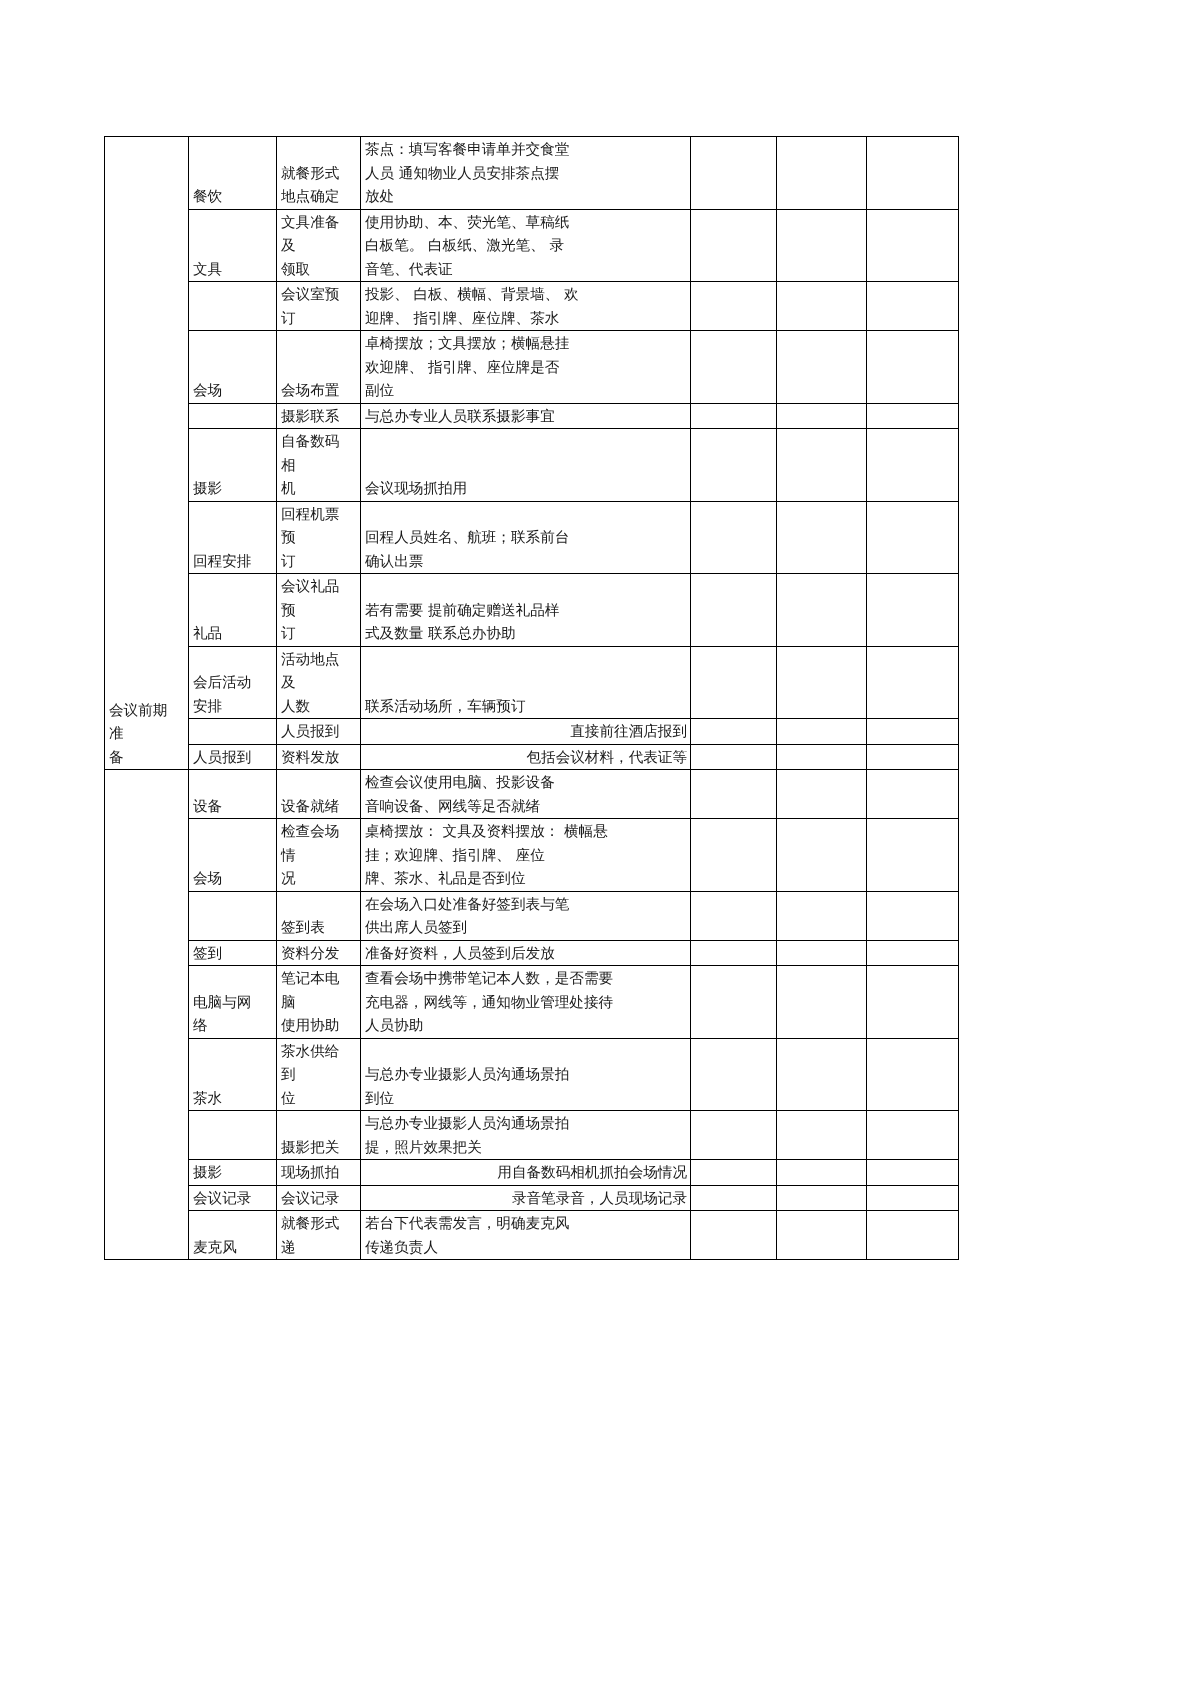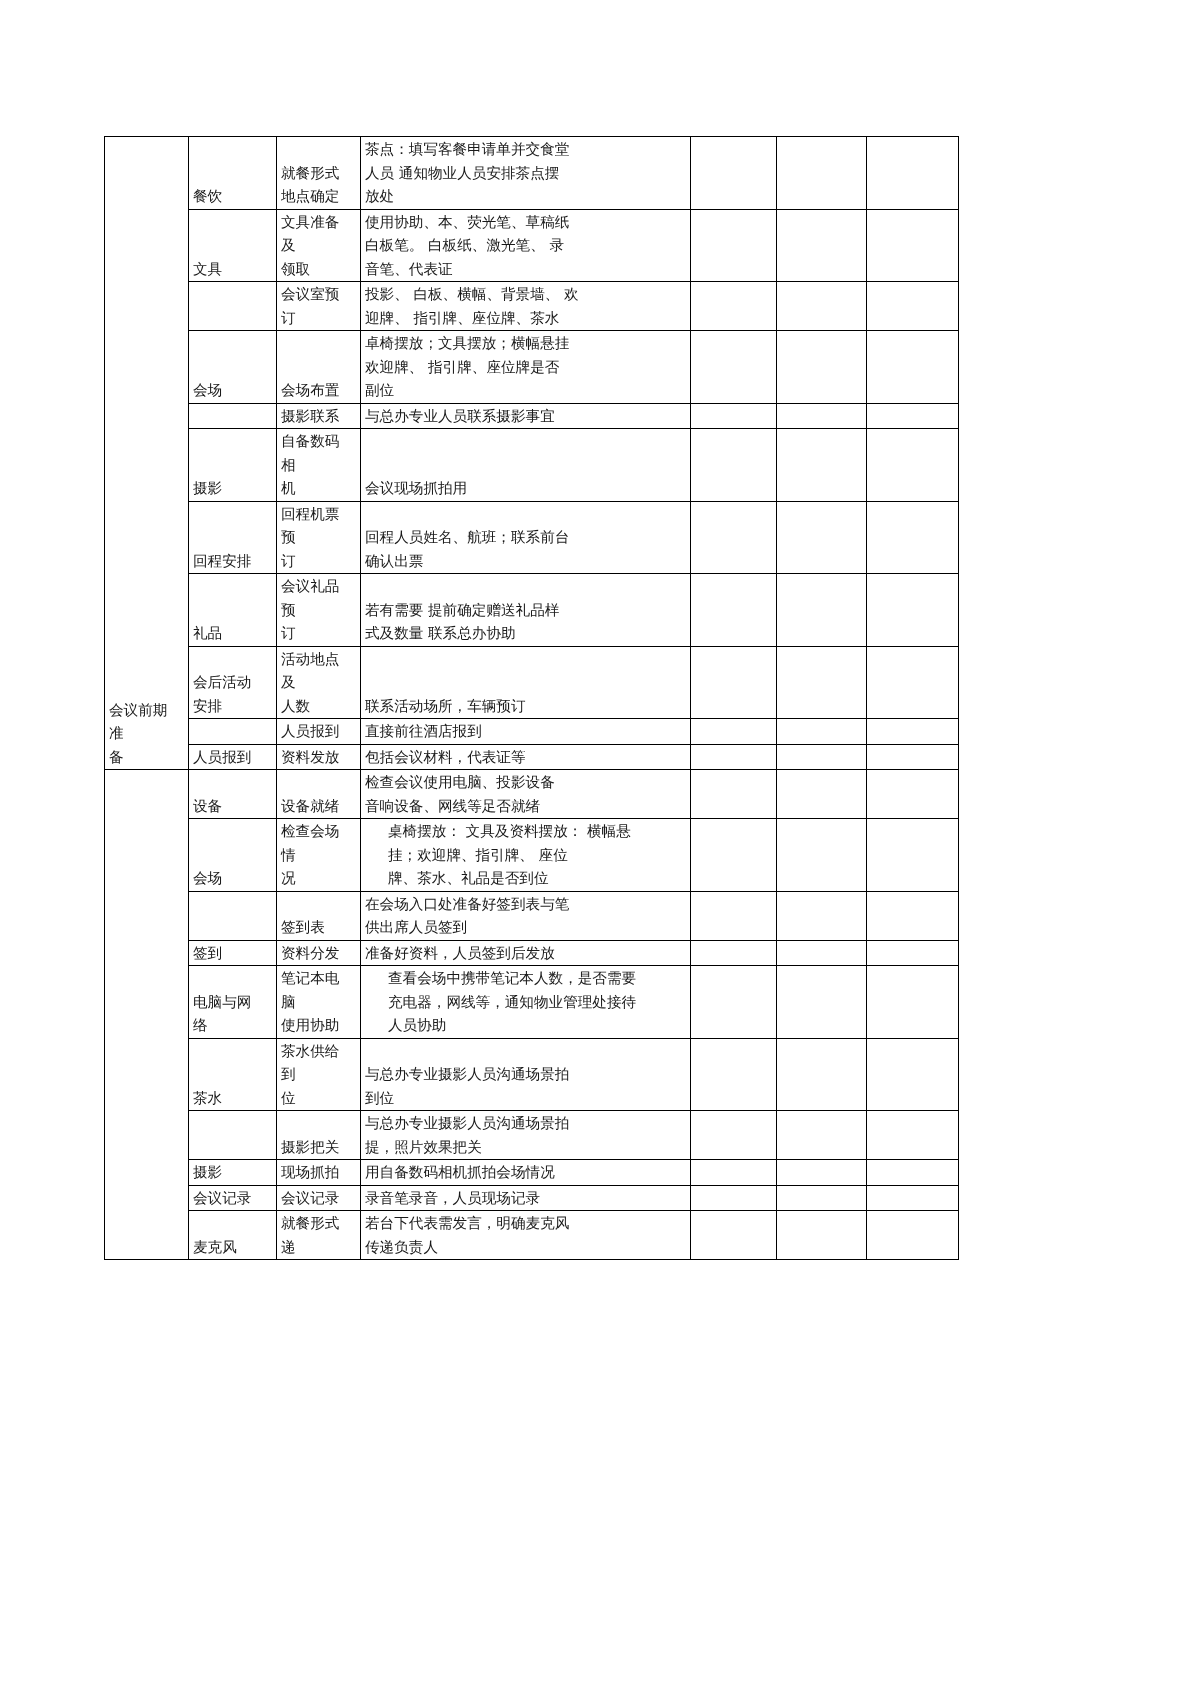--- a/index.html
+++ b/index.html
@@ -49,23 +49,22 @@
   td.sub{}
   td.task{}
   td.detail{}
   td.blank{}
 
   
   .overflow{
     display:block;
     width:440px;
     white-space:pre;
-    margin-left:23px;
-  }
-  .ctr{text-align:left;}
+  }
+  .ctr{text-align:right;}
 </style>
 </head>
 <body>
 
 <div id="sheet">
   <table class="grid">
     <colgroup>
       <col class="c0">
         <col class="c1">
         <col class="c2">

